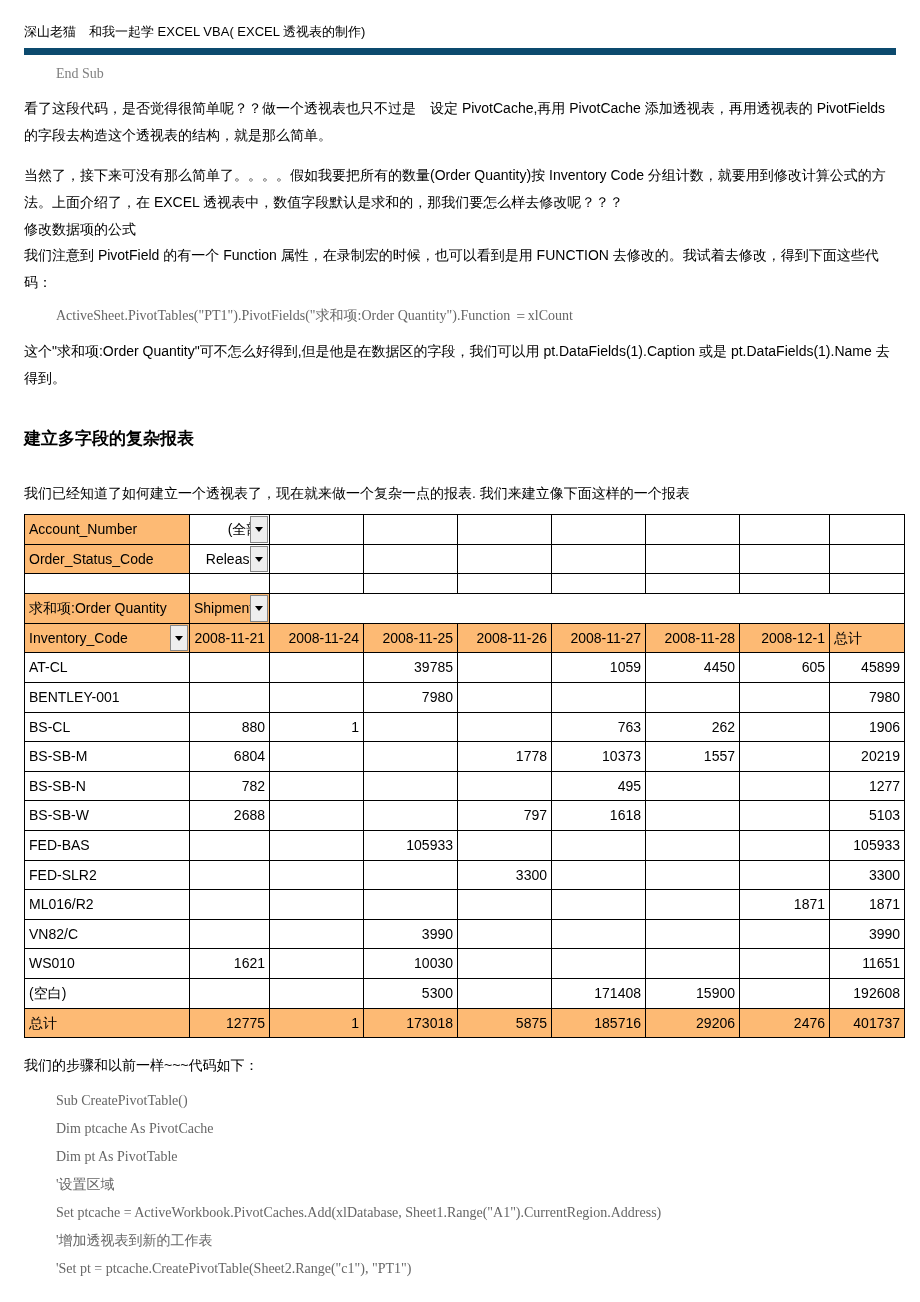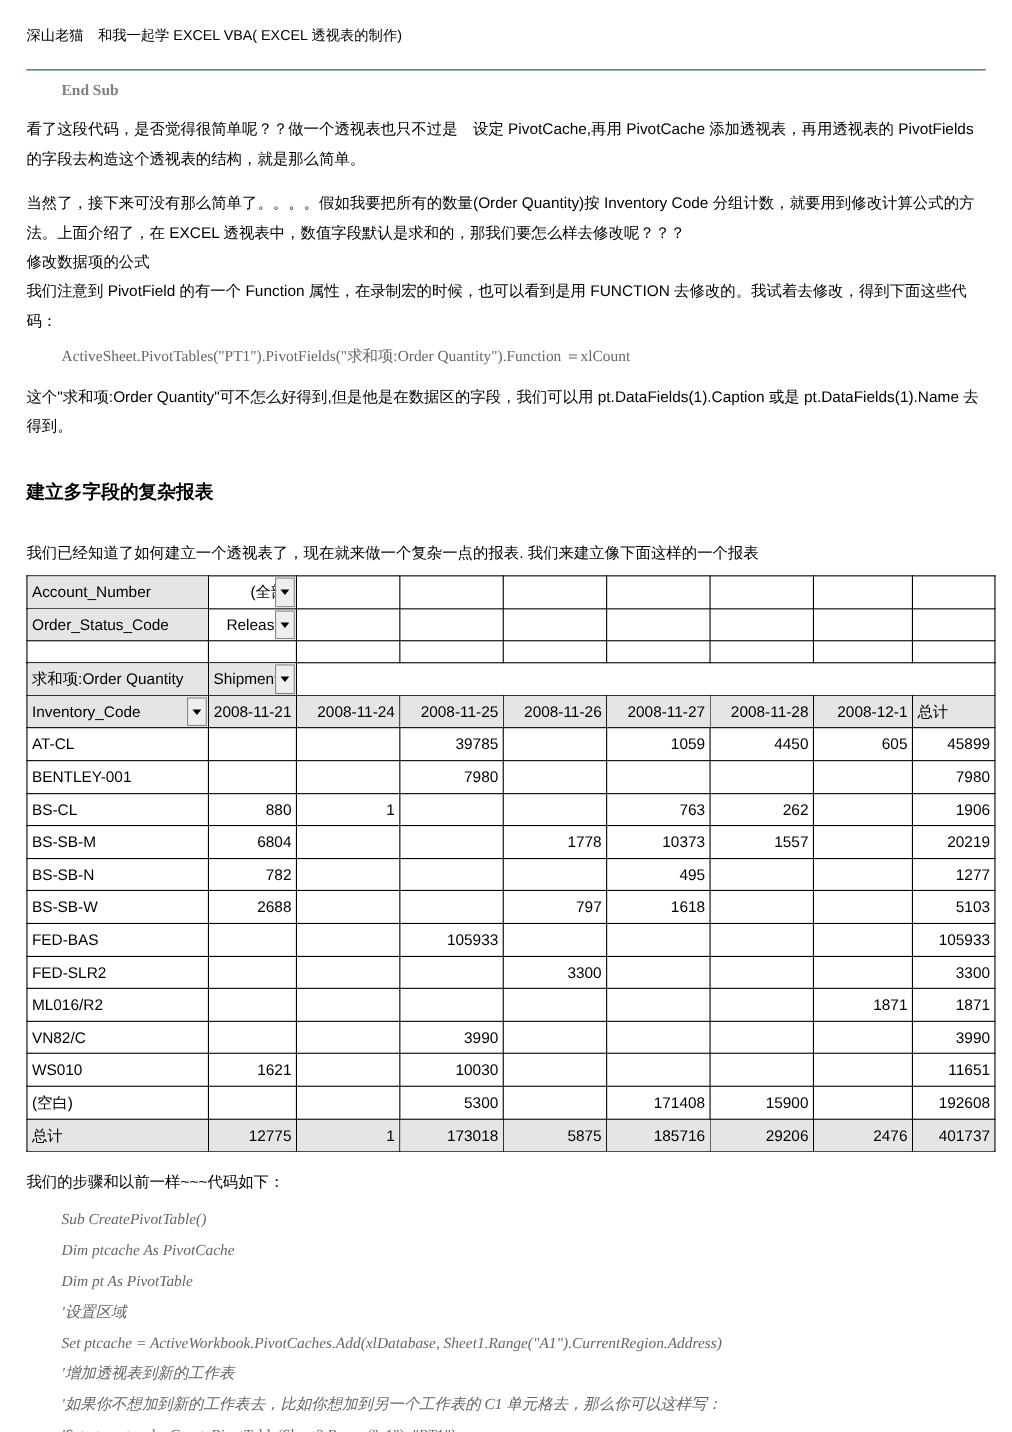--- a/index.html
+++ b/index.html
@@ -6,30 +6,29 @@
     font-family: "SimSun", "宋体", "Microsoft YaHei", Arial, sans-serif;
     font-size: 14px;
     color: #000;
     margin: 0;
     padding: 20px 24px;
     width: 872px;
     line-height: 1.9;
   }
   .page-header {
     font-size: 13px;
-    border-bottom: 1px solid #0c4a6e;
-    padding-bottom: 18px;
+    border-bottom: 7px solid #0c4a6e;
+    padding-bottom: 3px;
     margin-bottom: 6px;
   }
   .code-indent {
     font-family: "Times New Roman", serif;
     color: #808080;
     padding-left: 32px;
     line-height: 1.9;
-    font-weight: bold;
   }
   .code-indent-gray {
     font-family: "Times New Roman", serif;
     color: #666;
     padding-left: 32px;
     line-height: 1.9;
   }
   .para {
     margin-top: 8px;
     margin-bottom: 8px;
@@ -48,21 +47,21 @@
   .filter-table td {
     border: 1px solid #000;
     font-family: Arial, sans-serif;
     font-size: 14px;
     padding: 1px 4px;
     height: 18px;
     position: relative;
     overflow: hidden;
     white-space: nowrap;
   }
-  .bg-gray { background: #e5e5e5; }
+  .bg-gray { background: #fdba74; }
   .dropdown-cell { padding-right: 18px; text-align: right; }
   .dropdown-arrow {
     position: absolute;
     right: 1px;
     top: 1px;
     bottom: 1px;
     width: 16px;
     background: #eee;
     border: 1px solid #888;
     display: flex;
@@ -93,21 +92,21 @@
     font-weight: normal;
     position: relative;
   }
   .pivot-table .lbl { text-align: left; margin-top: 33px; }
   .code-block {
     padding-left: 32px;
     font-family: "Times New Roman", serif;
     color: #666;
     line-height: 2.0;
   }
-  .code-block div { min-height: 1em; font-style: italic; }
+  .code-block div { min-height: 1em; }
   .spacer-row td { border-left:1px solid #000; border-right:1px solid #000; border-top:none; border-bottom:none; height:18px;}
 </style>
 </head>
 <body>
 
 <div class="page-header">深山老猫　和我一起学 EXCEL VBA( EXCEL 透视表的制作)</div>
 
 <div class="code-indent">End Sub</div>
 
 <div class="para">看了这段代码，是否觉得很简单呢？？做一个透视表也只不过是　设定 PivotCache,再用 PivotCache 添加透视表，再用透视表的 PivotFields 的字段去构造这个透视表的结构，就是那么简单。</div>
@@ -366,15 +365,14 @@
 
 <div class="para" style="margin-top:14px">我们的步骤和以前一样~~~代码如下：</div>
 
 <div class="code-block" id="code-block">
     <div>Sub CreatePivotTable()</div>
     <div>Dim ptcache As PivotCache</div>
     <div>Dim pt As PivotTable</div>
     <div>'设置区域</div>
     <div>Set ptcache = ActiveWorkbook.PivotCaches.Add(xlDatabase, Sheet1.Range("A1").CurrentRegion.Address)</div>
     <div>'增加透视表到新的工作表</div>
-    <div>'如果你不想加到新的工作表去，比如你想加到另一个工作表的 C1 单元格去，那么你可以这样写：</div>
     <div>'Set pt = ptcache.CreatePivotTable(Sheet2.Range("c1"), "PT1")</div>
   </div>
 
 </body></html>

